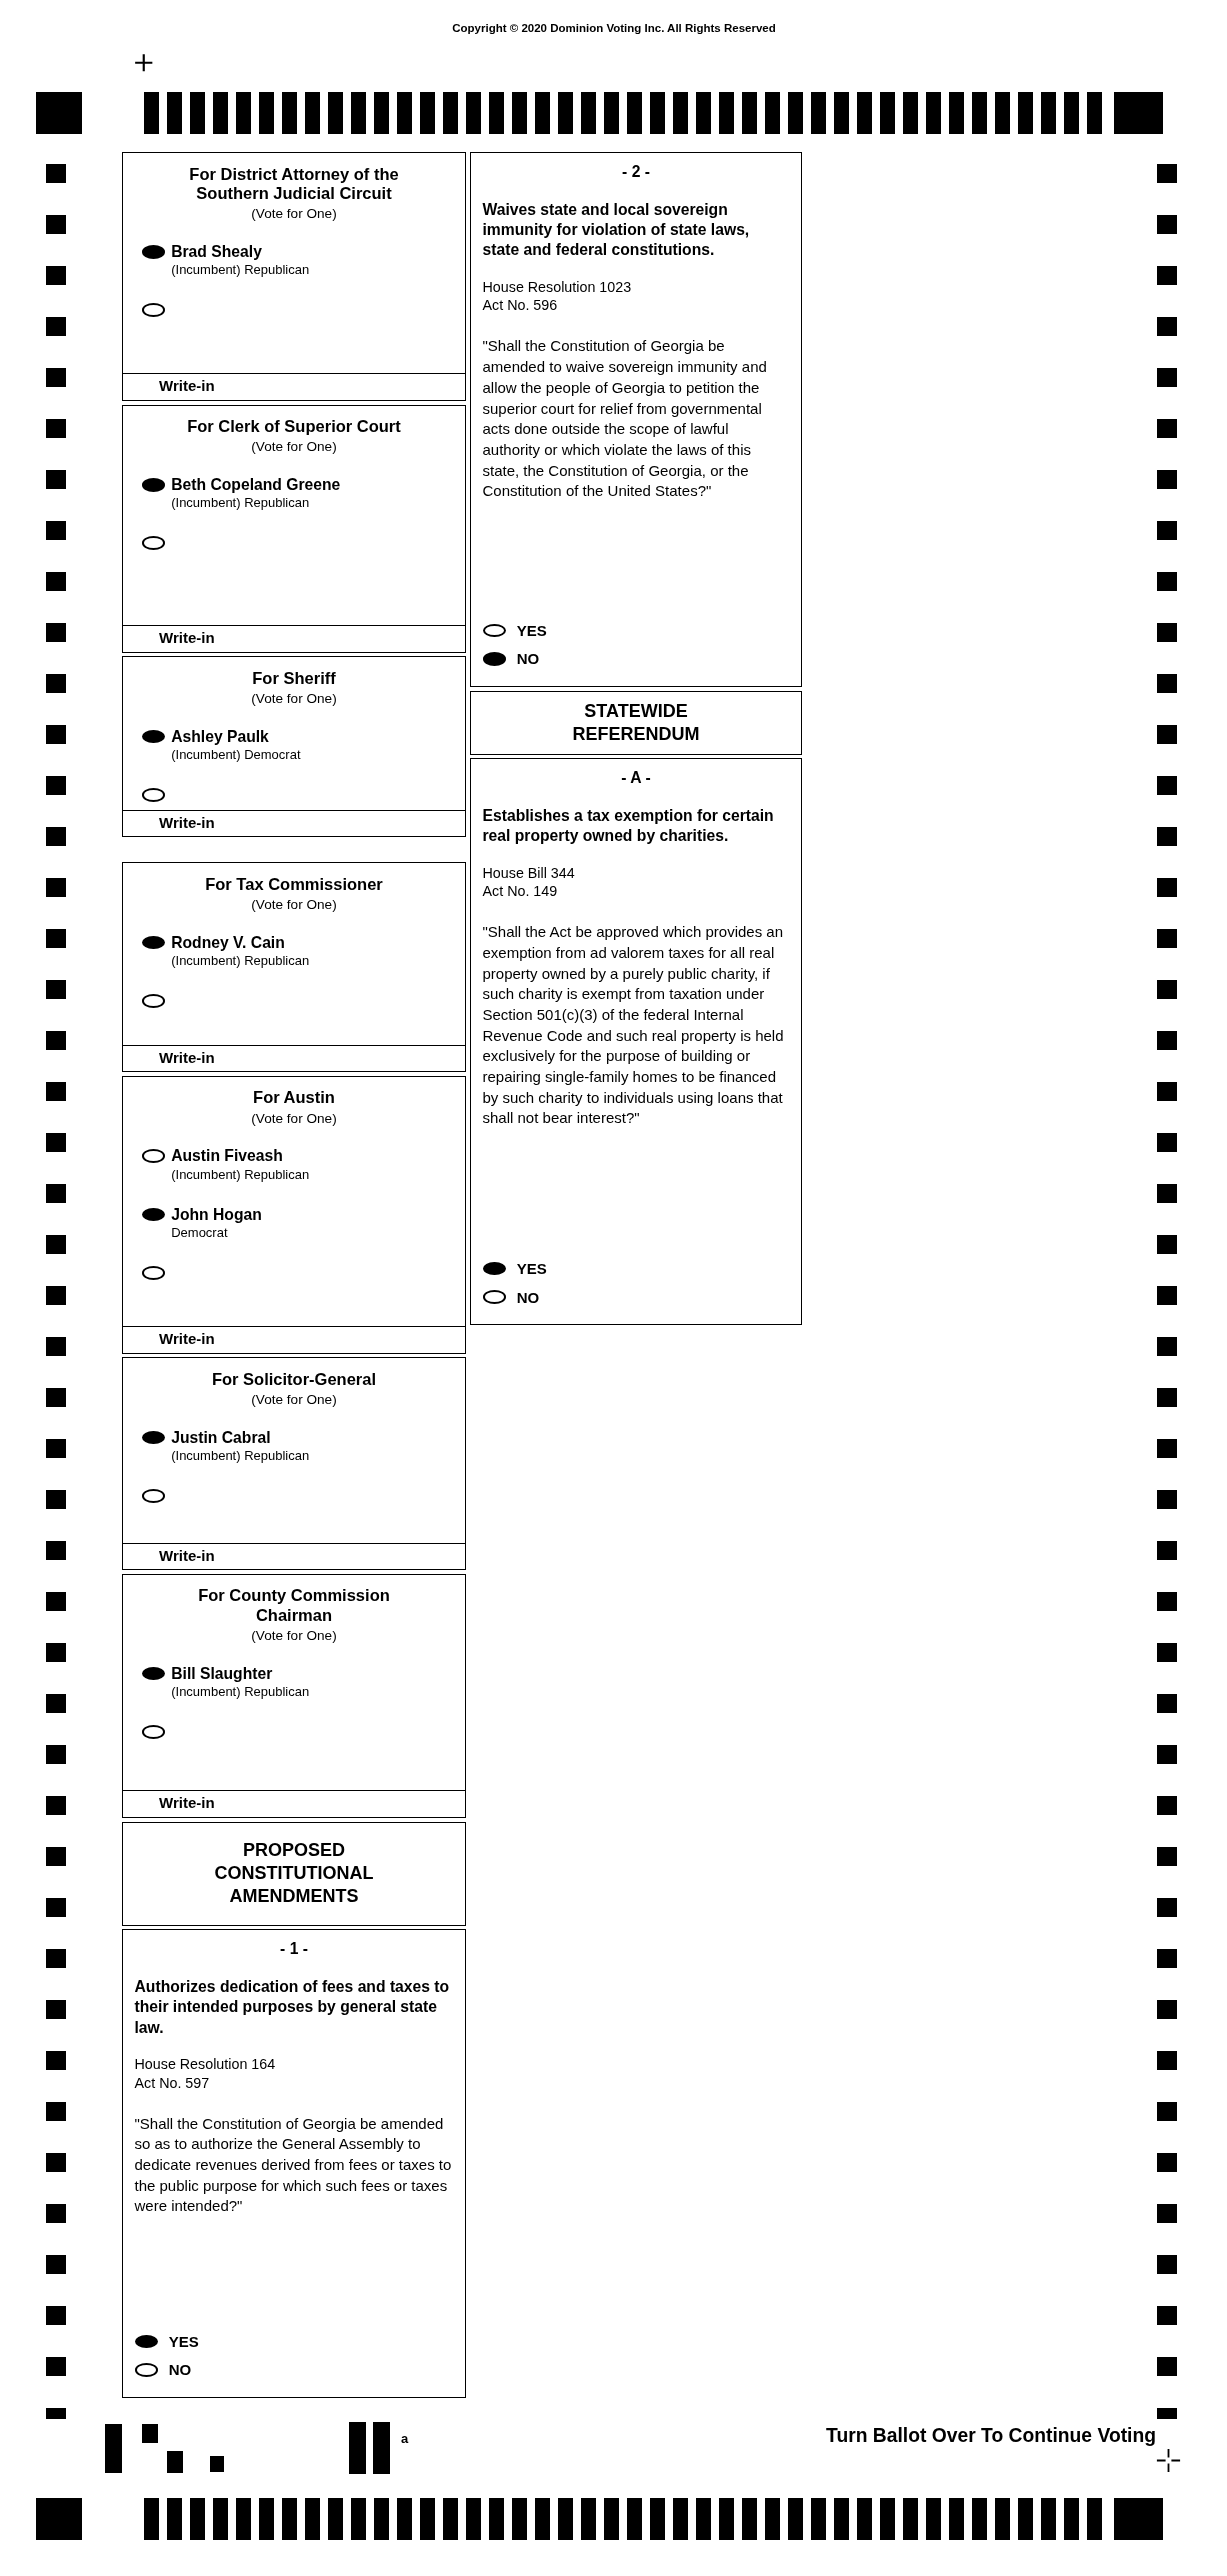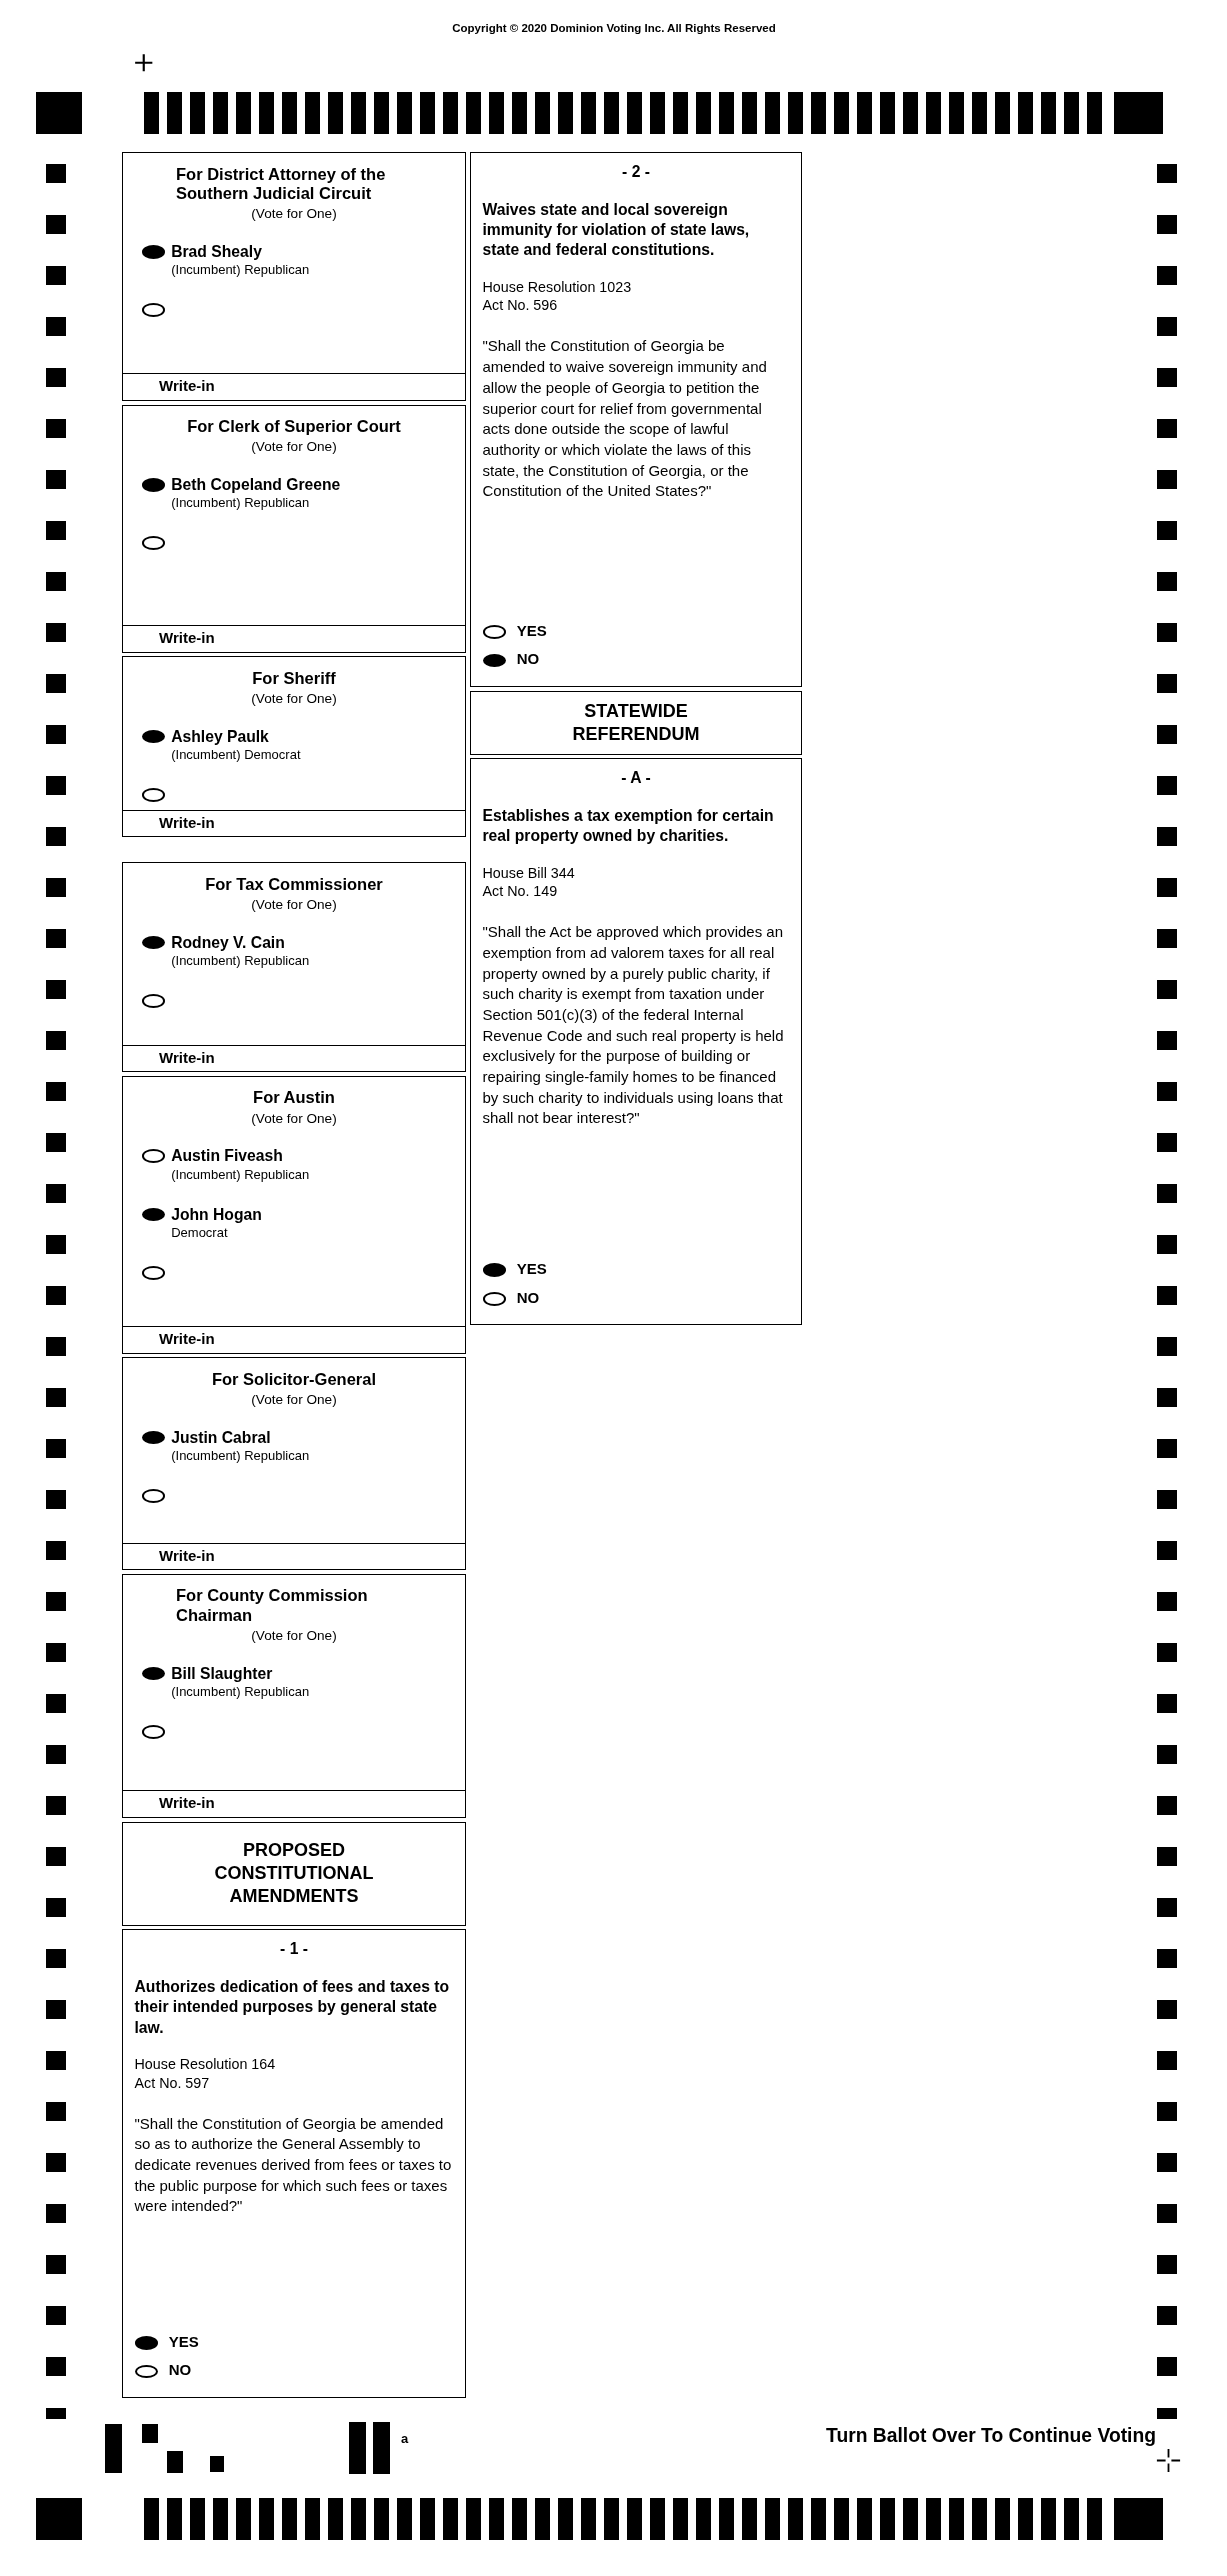--- a/index.html
+++ b/index.html
@@ -44,21 +44,21 @@
     background: #fff;
     margin-bottom: 3.6px;
     display: flex;
     flex-direction: column;
     overflow: hidden;
   }
 
   
   .c-title {
     font-weight: bold; font-size: 16.5px; line-height: 1.18;
-    text-align: left; max-width: 236px; margin: 11.5px auto 0;
+    text-align: center; max-width: 236px; margin: 11.5px auto 0;
   }
   .c-instr { font-size: 13.6px; text-align: center; margin-top: 2.9px; }
   .cand { display: flex; gap: 6px; margin: 24px 0 0 18.6px; align-items: flex-start; }
   .cand.first { margin-top: 21.5px; }
   .cand .oval { margin-top: 2.1px; }
   .cinfo { display: block; }
   .cname { font-weight: bold; font-size: 15.7px; line-height: 1.1; display: block; }
   .cparty { font-size: 13px; margin-top: 2.1px; display: block; }
 
   .oval {
@@ -84,21 +84,21 @@
   .s-m2      { height: 535px; }
   .s-ref-header { height: 64px; }
   .s-ma      { height: 567px; }
 
   
   .m-number  { font-weight: bold; font-size: 15.7px; text-align: center; margin-top: 10px; }
   .m-summary { font-weight: bold; font-size: 15.7px; line-height: 1.3; margin: 18.6px 11.5px 0; }
   .m-refs    { font-size: 14.3px; line-height: 1.3; margin: 17px 11.5px 0; }
   .m-question{ font-size: 15px; line-height: 1.38; margin: 21.5px 11.5px 0; }
   .yn-block  { margin-top: 21.5px; padding-bottom: 7.2px; }
-  .yn { display: flex; gap: 10.7px; align-items: flex-end; margin: 0 0 11.5px 11.5px; }
+  .yn { display: flex; gap: 10.7px; align-items: center; margin: 0 0 11.5px 11.5px; }
   .yn-label { font-weight: bold; font-size: 15px; }
 
   
   .header-box {
     align-items: center; justify-content: center; text-align: center;
     font-weight: bold; font-size: 18px; line-height: 1.28; padding: 5.7px 0;
   }
 
   .turn-over {
     position: absolute; top: 2425px; right: 72px;

